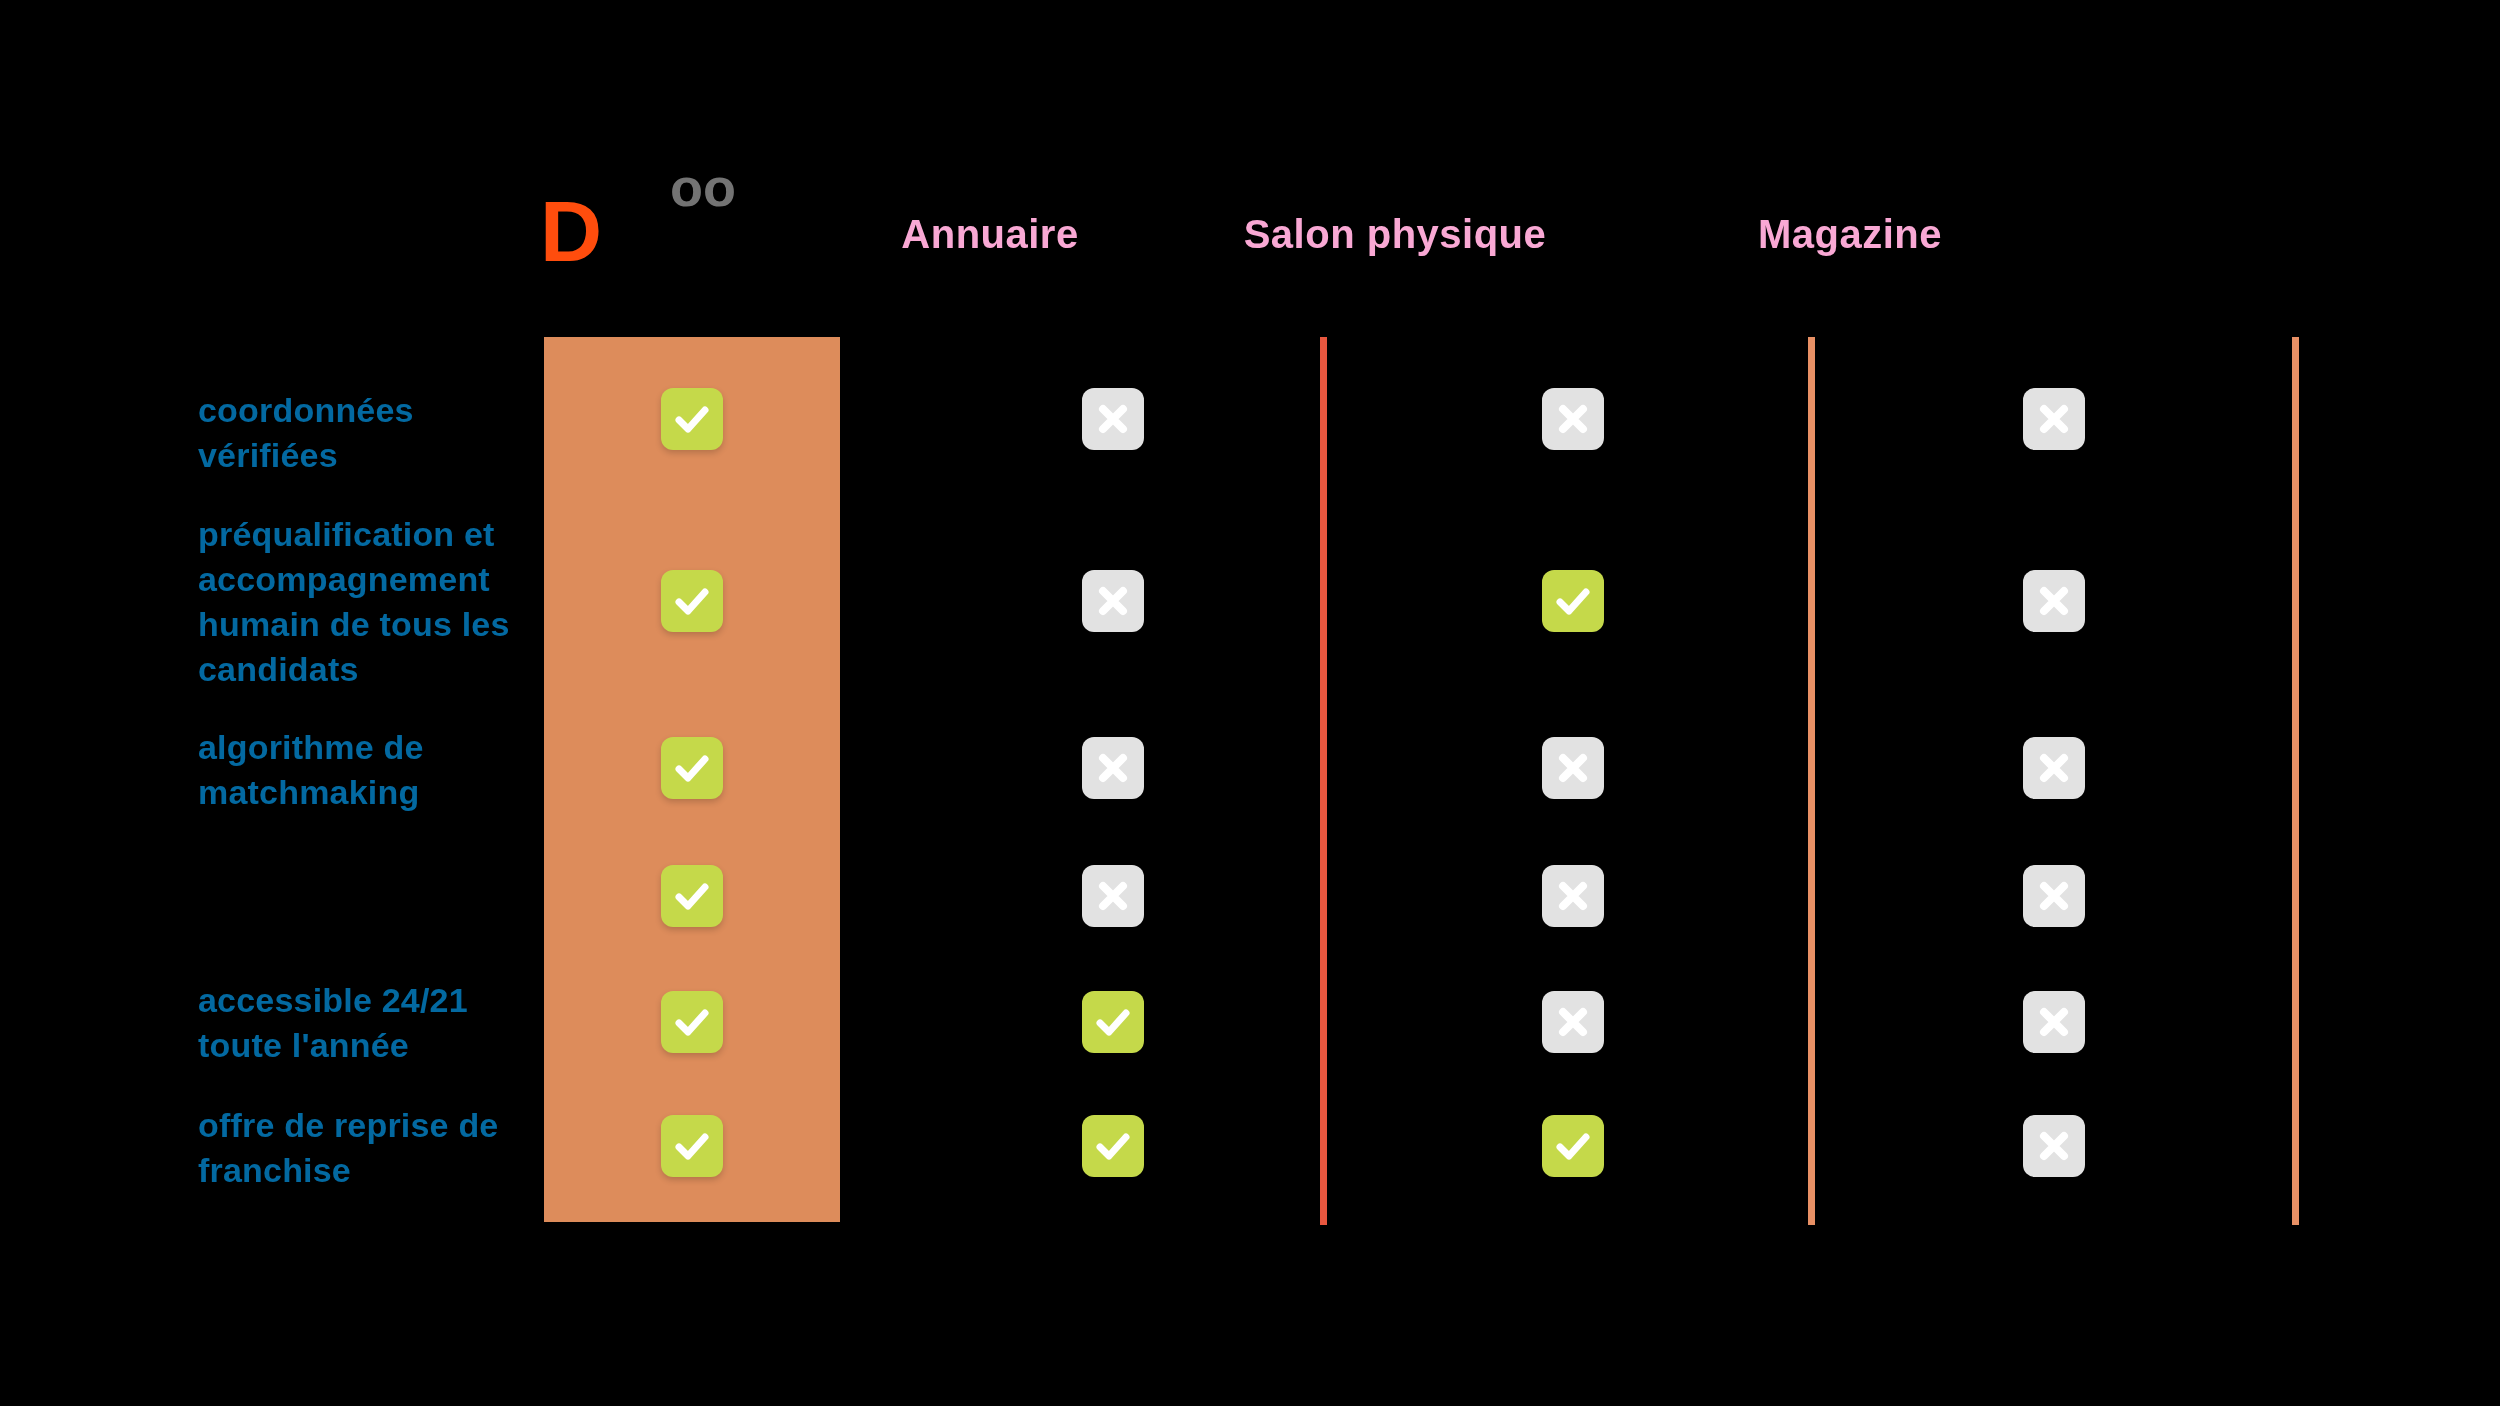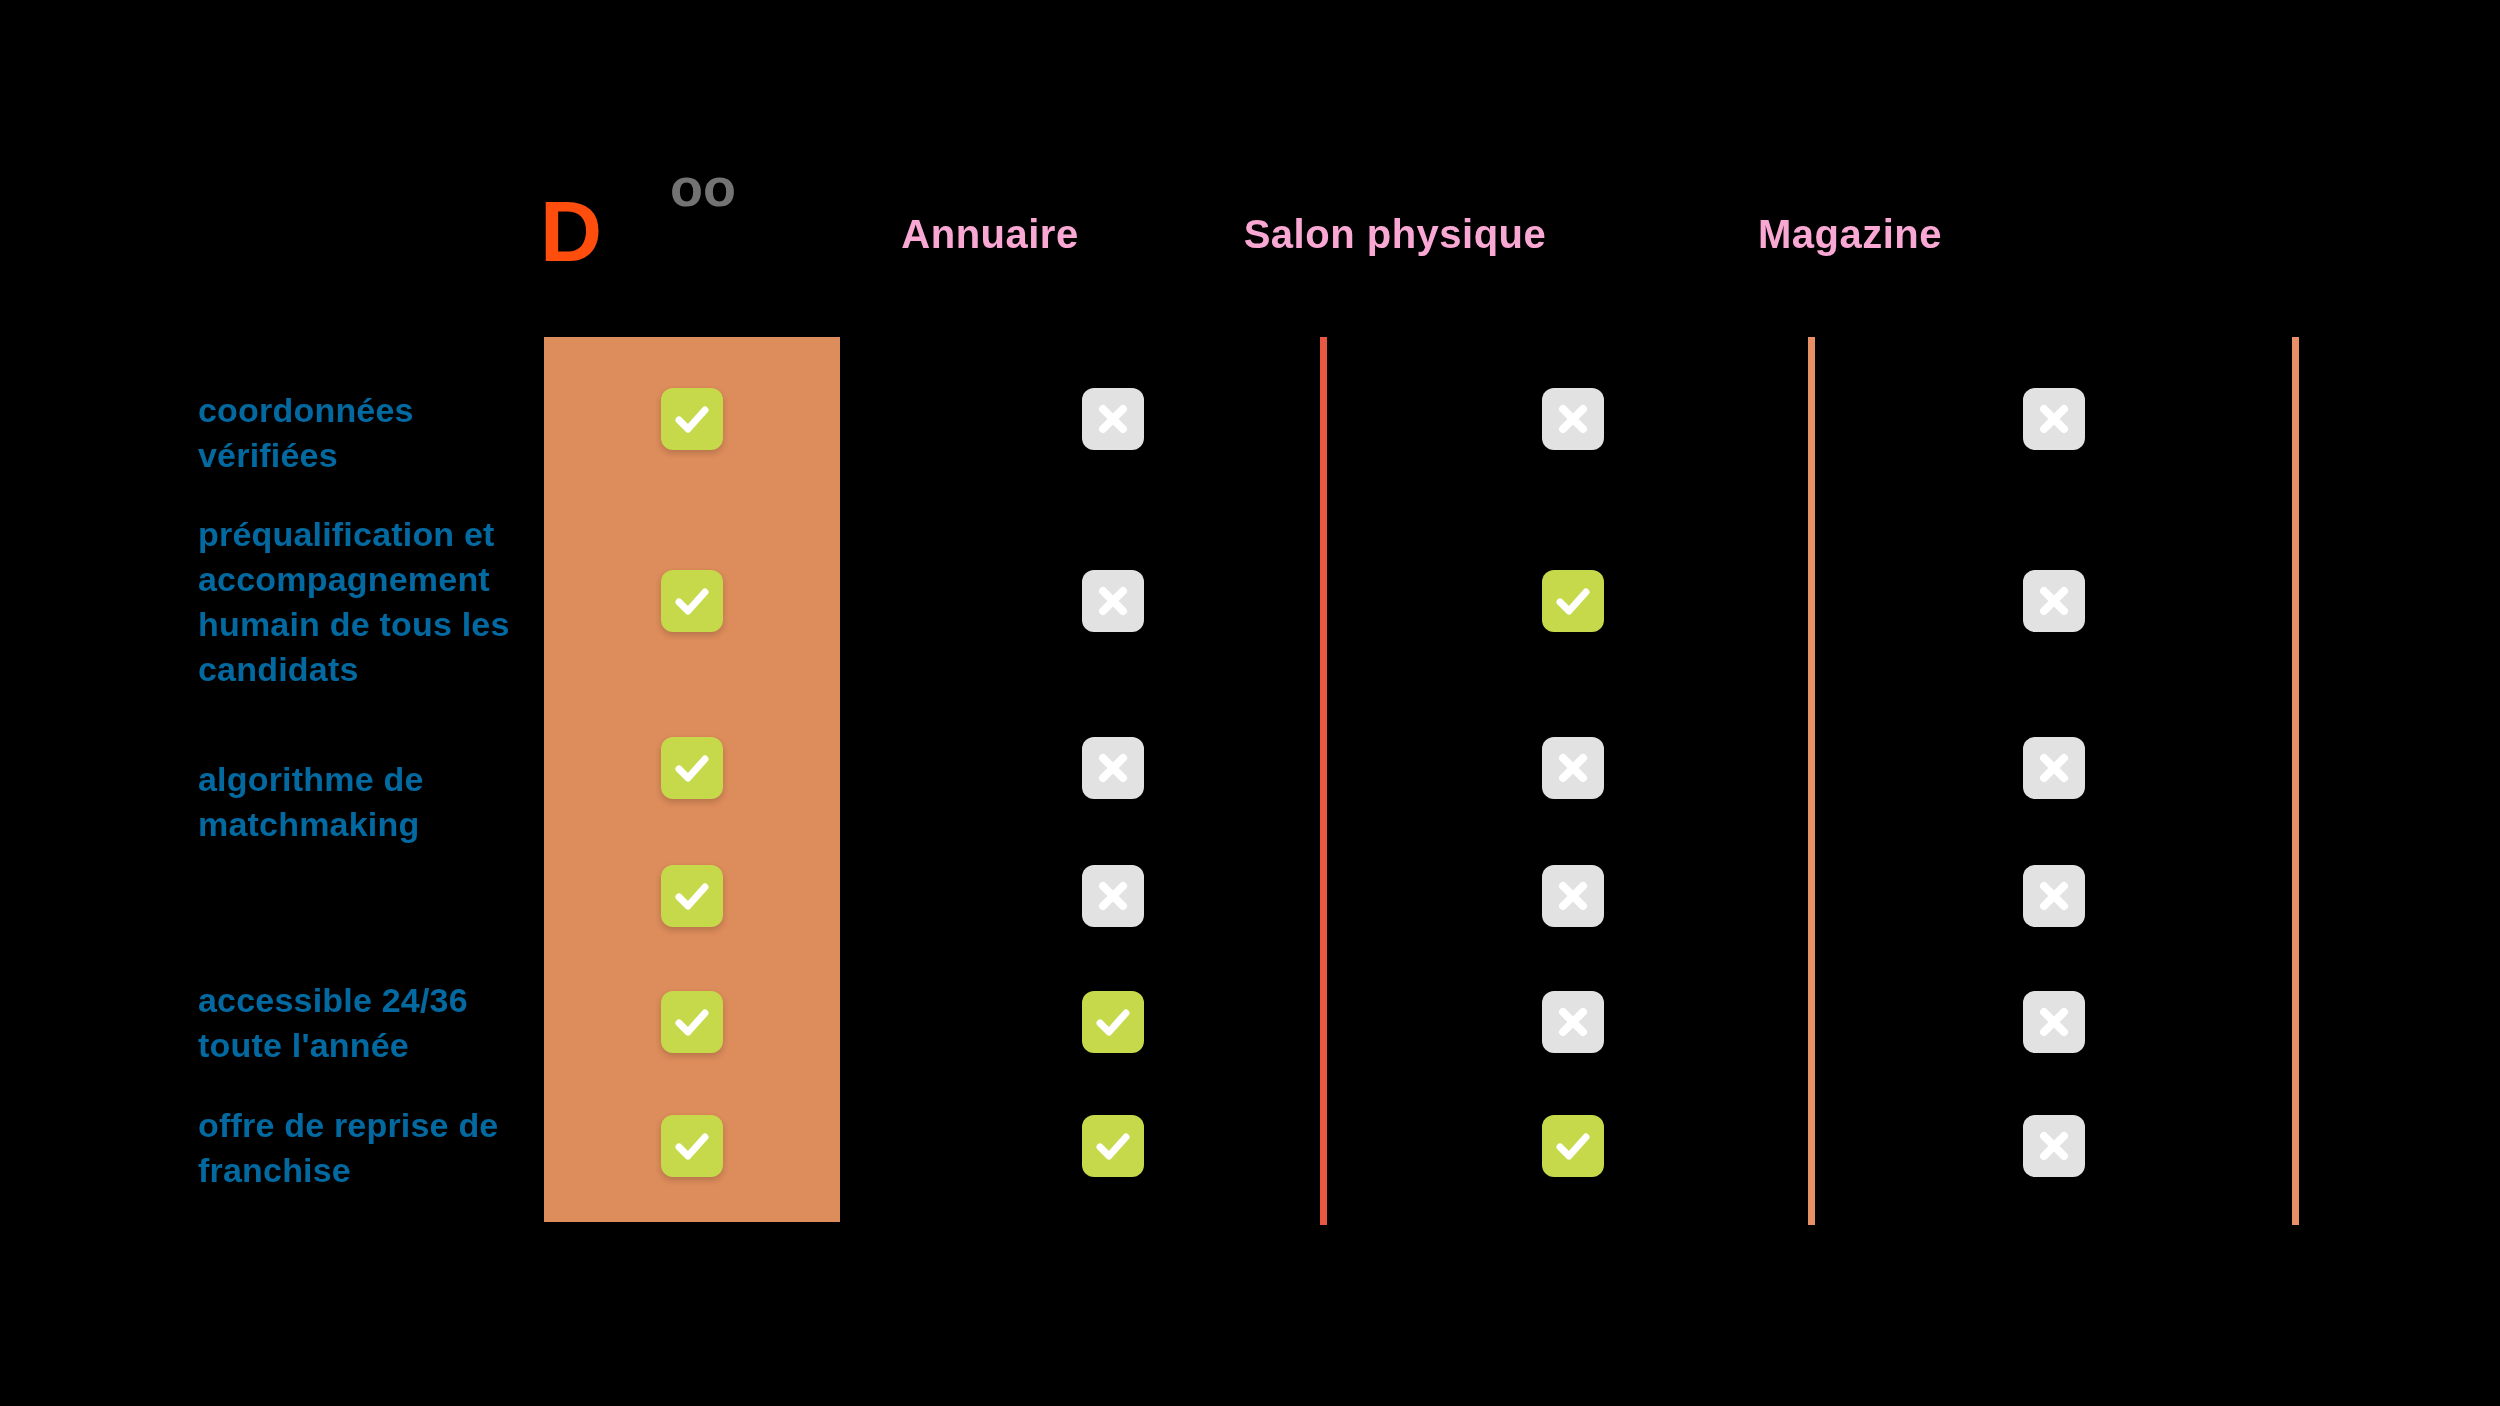--- a/index.html
+++ b/index.html
@@ -131,22 +131,22 @@
     <span class="logo-main">D</span>
     <span class="logo-sup">oo</span>
   </div>
 
   <div class="col-header" style="left:780px;">Annuaire</div>
   <div class="col-header" style="left:1185px;">Salon physique</div>
   <div class="col-header" style="left:1640px;">Magazine</div>
 
   <div class="row-label" style="top:388px;">coordonnées vérifiées</div>
   <div class="row-label" style="top:512px;">préqualification et accompagnement humain de tous les candidats</div>
-  <div class="row-label" style="top:725px;margin-top:32px;">algorithme de matchmaking</div>
-  <div class="row-label" style="top:978px;">accessible 24/36 toute l'année</div>
+  <div class="row-label" style="top:725px;">algorithme de matchmaking</div>
+  <div class="row-label" style="top:978px;">accessible 24/21 toute l'année</div>
   <div class="row-label" style="top:1103px;">offre de reprise de franchise</div>
 
   <div id="badge-grid">
       <div class="badge yes" style="left: 661px; top: 388px;">
         <span>
           <svg width="40" height="40" viewBox="0 0 40 40" aria-hidden="true">
             <path d="M7 21 L16 30 L33 11" fill="none" stroke="#ffffff" stroke-width="7" stroke-linecap="round" stroke-linejoin="round"></path>
           </svg>
         </span>
       </div>

